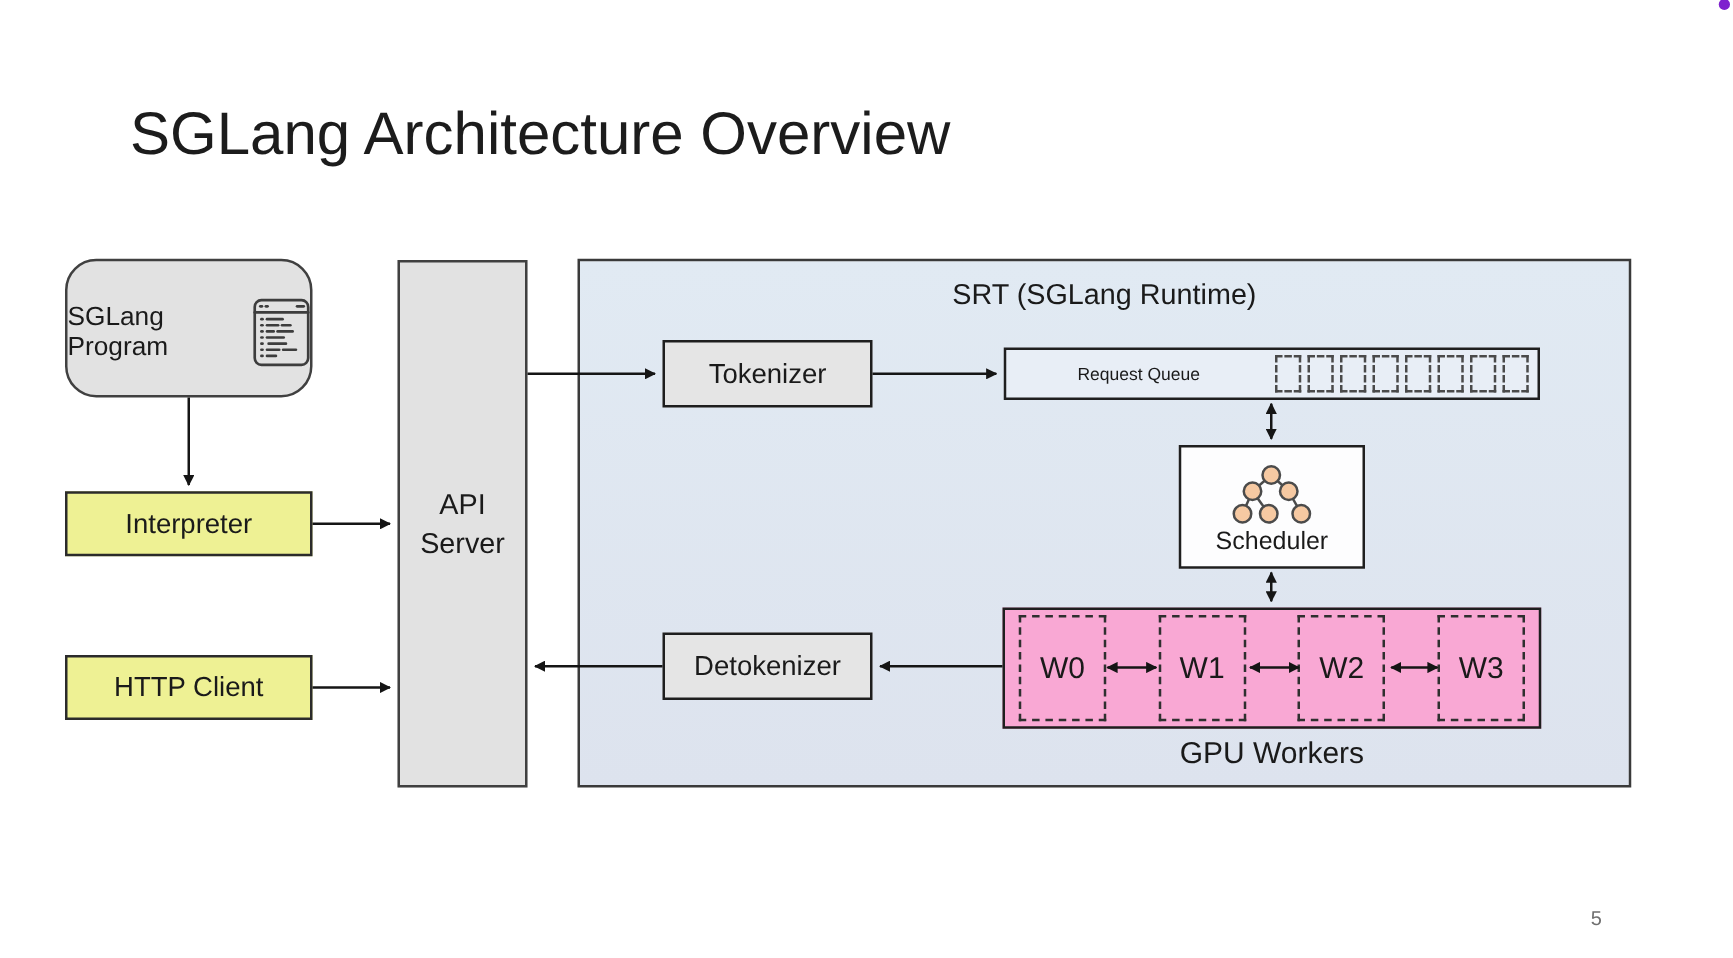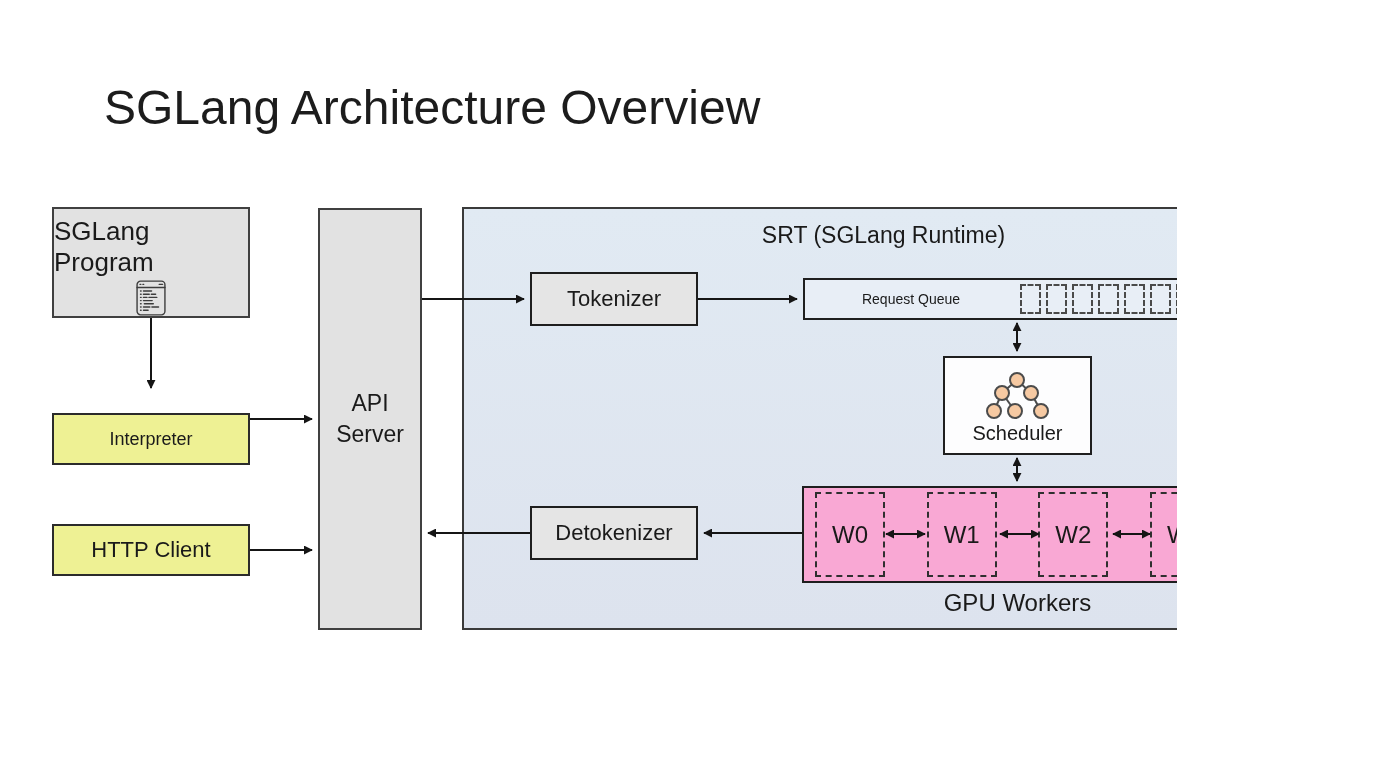--- a/index.html
+++ b/index.html
@@ -1,35 +1,35 @@
 <!DOCTYPE html>
 <html><head>
 <meta charset="utf-8">
 <style>
   html,body { margin:0; padding:0; background:#ffffff; }
   .slide {
-    position:relative; width:1177px; height:766px; background:#ffffff;
+    position:relative; width:1386px; height:766px; background:#ffffff;
     font-family:"Liberation Sans", sans-serif; overflow:hidden; color:#1a1a1a;
   }
   .title {
     position:absolute; left:104px; top:80px; font-size:48px; font-weight:400;
     color:#1c1c1c; letter-spacing:0px; white-space:nowrap;
   }
   .box {
     position:absolute; box-sizing:border-box; display:flex;
     align-items:center; justify-content:center; z-index:2;
   }
   .gray   { background:#e2e2e2; border:2px solid #404040; }
   .yellow { background:#eef194; border:2px solid #2b2b2b; }
   .green  { background:#e5e5e5; border:2px solid #1e1e1e; }
 
   .program { left:52px; top:207px; width:198px; height:111px;
-             flex-direction:column; justify-content:flex-start; padding-top:7px;
-             font-size:26px; gap:2px; }
-  .interpreter { left:52px; top:393px; width:198px; height:52px; font-size:18px;margin-top:20px; }
+             flex-direction:row; justify-content:flex-start; padding-top:7px;
+             font-size:21px; gap:2px;border-radius:25px; }
+  .interpreter { left:52px; top:393px; width:198px; height:52px; font-size:22px; }
   .http        { left:52px; top:524px; width:198px; height:52px; font-size:22px; }
   .api { left:318px; top:208px; width:104px; height:422px; font-size:23px;
          text-align:center; line-height:1.35; }
   .api span { display:block; width:78px; }
 
   .srt { position:absolute; left:462px; top:207px; width:843px; height:423px;
          background:linear-gradient(180deg,#e1eaf3,#dde3ee);
          border:2px solid #3a3a3a; box-sizing:border-box; z-index:1; }
   .srt-title { position:absolute; left:462px; top:222px; width:843px;
                text-align:center; font-size:23px; z-index:2; }

